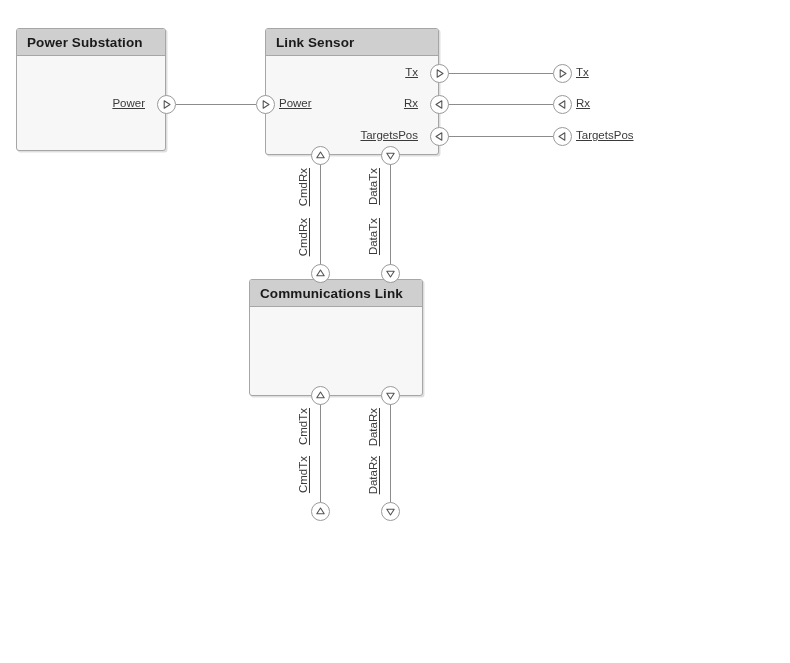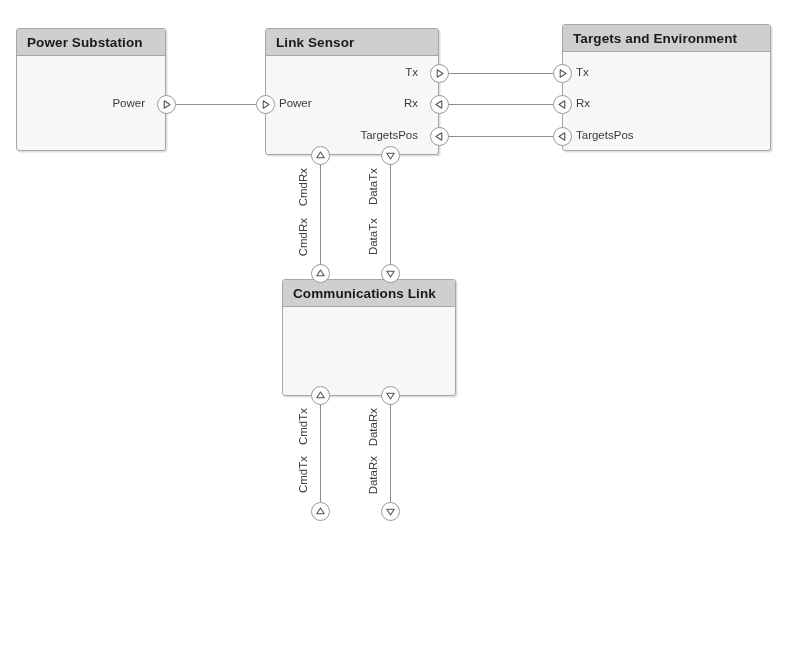--- a/index.html
+++ b/index.html
@@ -66,20 +66,21 @@
     z-index: 6;
   }
   .port svg { display: block; }
 
   .port-label {
     position: absolute;
     font-size: 11.5px;
     color: #3a3a3a;
     white-space: nowrap;
     z-index: 5;
+    text-decoration: underline;
   }
   .port-label.right-of { 
     text-align: left;
   }
   .port-label.left-of {  
     text-align: right;
   }
   .port-label.vert {
     writing-mode: vertical-rl;
     transform: rotate(180deg);
@@ -169,24 +170,20 @@
   </div>
   <div class="port-label vert" style="left:297px; top:168px;">CmdRx</div>
 
   <div class="port" style="left:381px; top:146px;">
     <svg width="11" height="11" viewBox="0 0 11 11">
       <polygon points="1.8,3.2 9.2,3.2 5.5,9" fill="none" stroke="#555" stroke-width="1.1" stroke-linejoin="round"></polygon>
     </svg>
   </div>
   <div class="port-label vert" style="left:367px; top:168px;">DataTx</div>
 
-  <div class="block" style="left:562px; top:24px; width:209px; height:127px;">
-    <div class="block-header">Targets and Environment</div>
-    <div class="block-body"></div>
-  </div>
 
   <div class="port" style="left:553px; top:64px;">
     <svg width="11" height="11" viewBox="0 0 11 11">
       <polygon points="3.2,1.8 9,5.5 3.2,9.2" fill="none" stroke="#555" stroke-width="1.1" stroke-linejoin="round"></polygon>
     </svg>
   </div>
   <div class="port-label right-of" style="left:576px; top:66px;">Tx</div>
 
   <div class="port" style="left:553px; top:95px;">
     <svg width="11" height="11" viewBox="0 0 11 11">
@@ -195,21 +192,21 @@
   </div>
   <div class="port-label right-of" style="left:576px; top:97px;">Rx</div>
 
   <div class="port" style="left:553px; top:127px;">
     <svg width="11" height="11" viewBox="0 0 11 11">
       <polygon points="7.8,1.8 2,5.5 7.8,9.2" fill="none" stroke="#555" stroke-width="1.1" stroke-linejoin="round"></polygon>
     </svg>
   </div>
   <div class="port-label right-of" style="left:576px; top:129px;">TargetsPos</div>
 
-  <div class="block" style="left:282px; top:279px; width:174px; height:117px;">
+  <div class="block" style="left:249px; top:279px; width:174px; height:117px;">
     <div class="block-header">Communications Link</div>
     <div class="block-body"></div>
   </div>
 
   <div class="port" style="left:311px; top:264px;">
     <svg width="11" height="11" viewBox="0 0 11 11">
       <polygon points="5.5,2 9.2,7.8 1.8,7.8" fill="none" stroke="#555" stroke-width="1.1" stroke-linejoin="round"></polygon>
     </svg>
   </div>
   <div class="port-label vert" style="left:297px; top:218px;">CmdRx</div>

